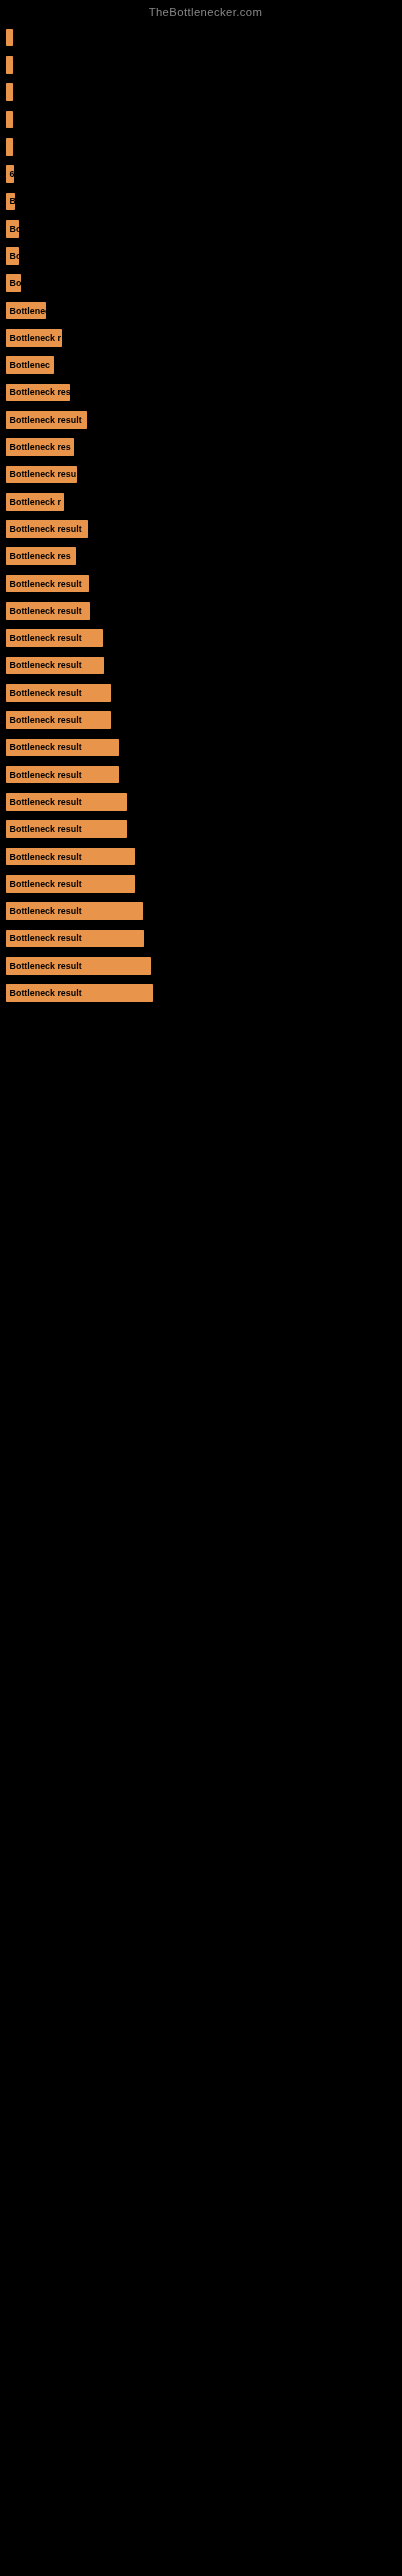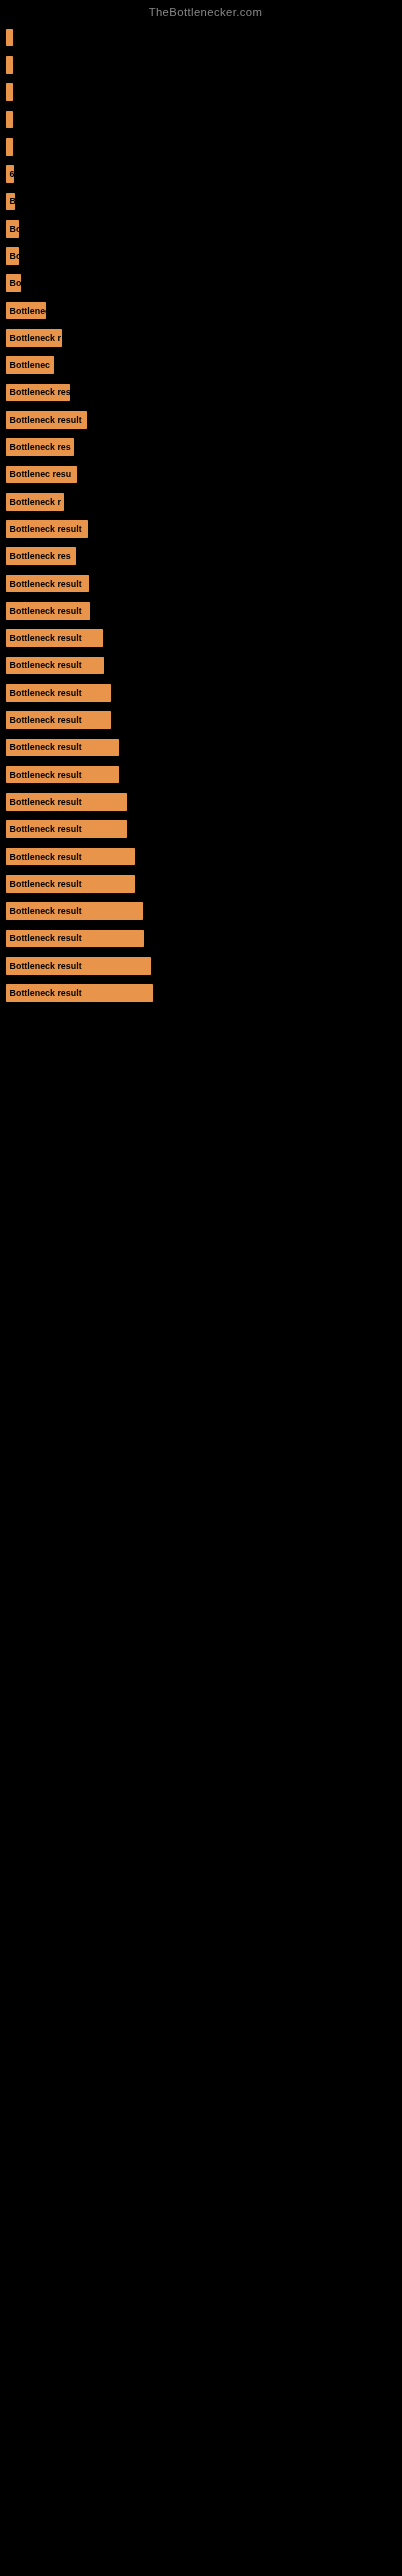--- a/index.html
+++ b/index.html
@@ -114,21 +114,21 @@
         <span class="bar-label">Bottleneck result</span>
       </div>
     </div>
     <div class="bar-container">
       <div class="bar" style="width: 68px;">
         <span class="bar-label">Bottleneck res</span>
       </div>
     </div>
     <div class="bar-container">
       <div class="bar" style="width: 71px;">
-        <span class="bar-label">Bottlenec resu</span>
+        <span class="bar-label">Bottleneck resu</span>
       </div>
     </div>
     <div class="bar-container">
       <div class="bar" style="width: 58px;">
         <span class="bar-label">Bottleneck r</span>
       </div>
     </div>
     <div class="bar-container">
       <div class="bar" style="width: 82px;">
         <span class="bar-label">Bottleneck result</span>

